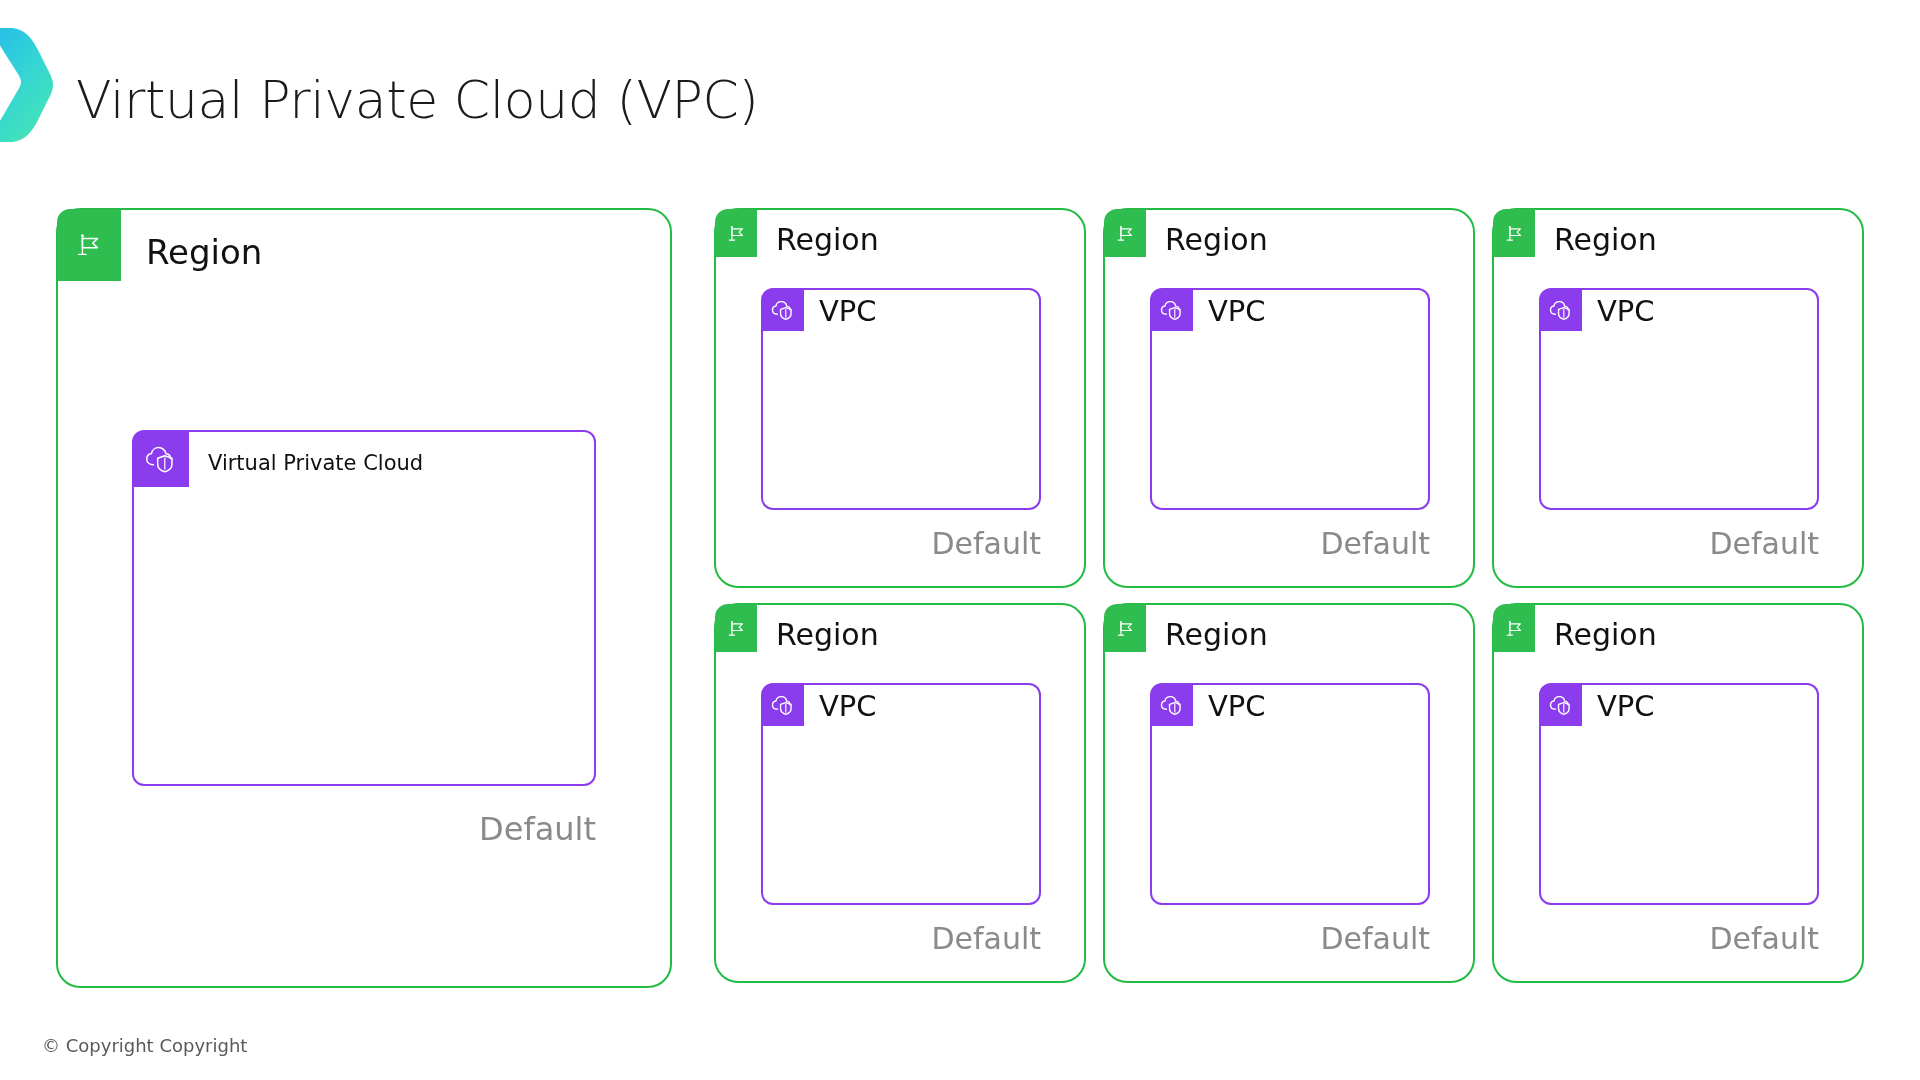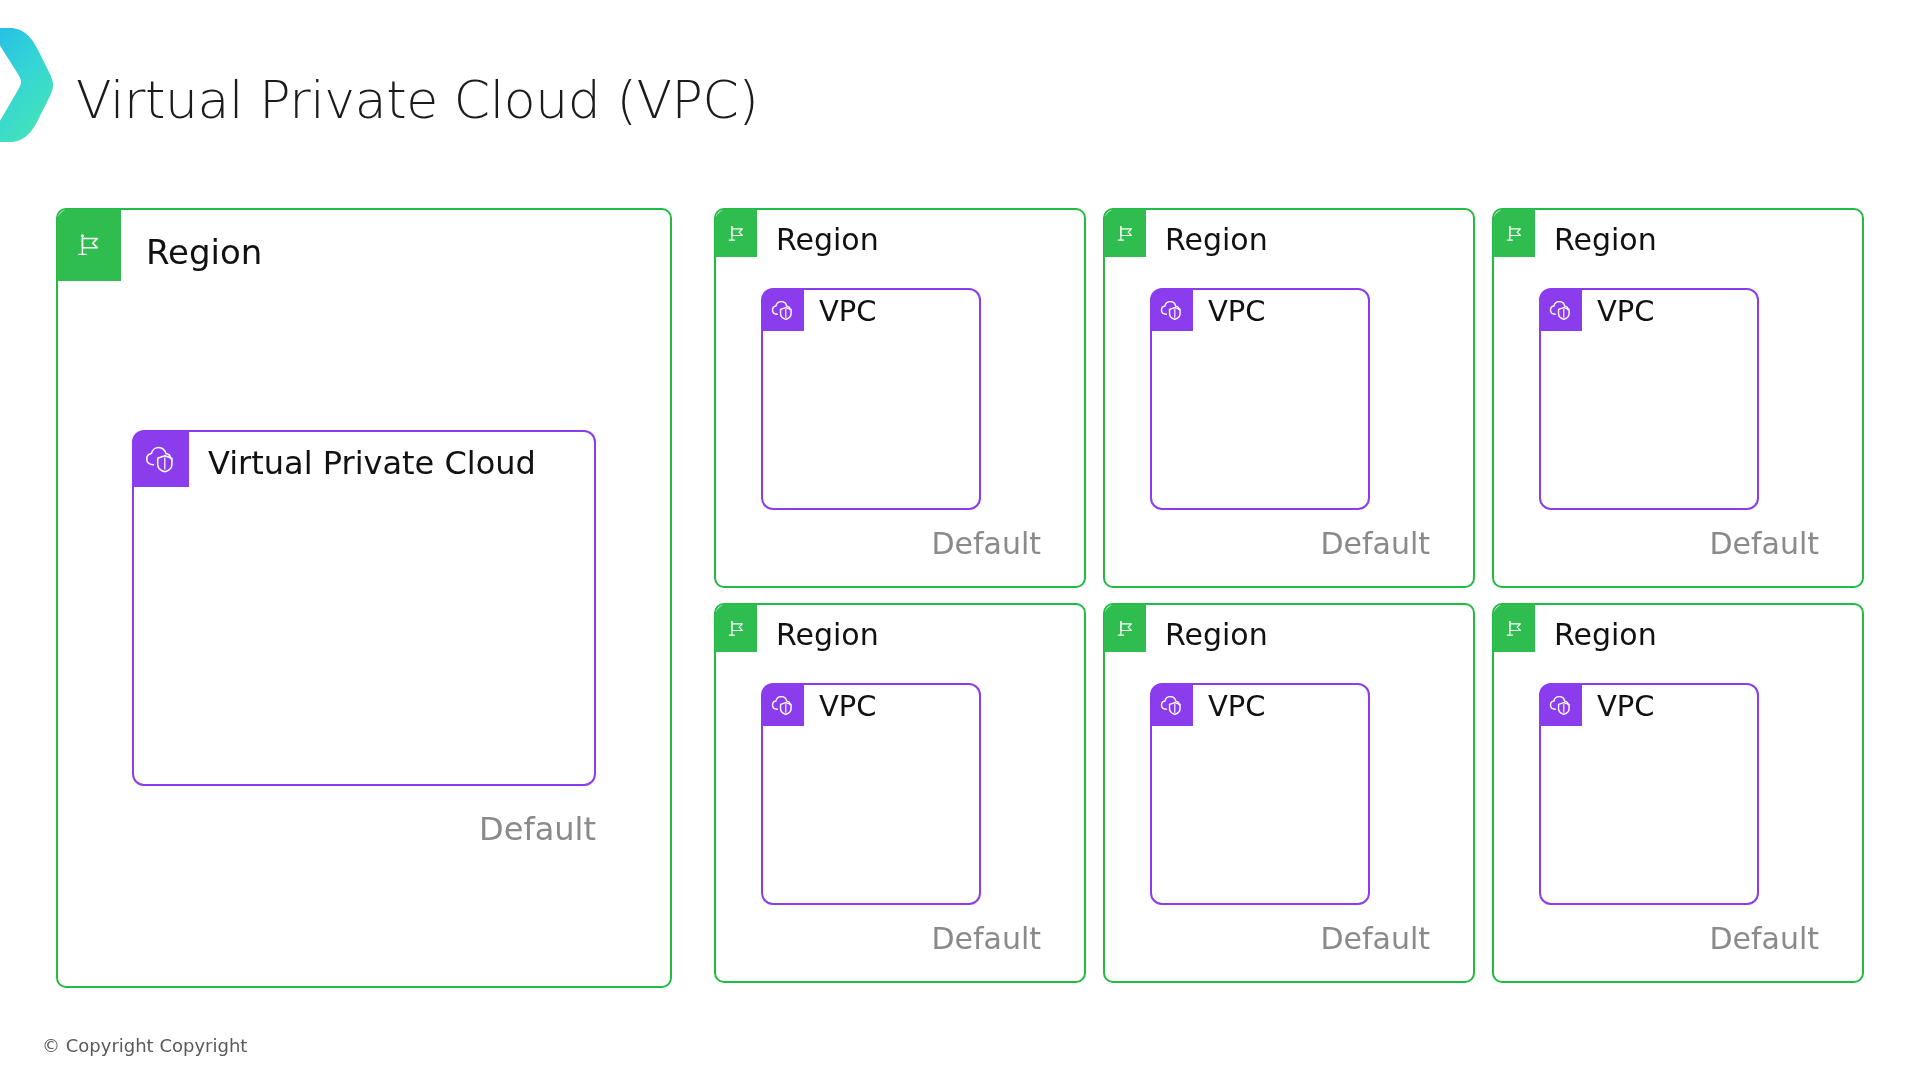--- a/index.html
+++ b/index.html
@@ -40,21 +40,21 @@
     font-family: "DejaVu Sans", sans-serif;
     white-space: nowrap;
     text-align: center;
   }
 
   
   .region-card {
     position: absolute;
     background: #ffffff;
     border: 2.5px solid #22bb44;
-    border-radius: 10px;
+    border-radius: 24px;
   }
 
   .region-badge {
     position: absolute;
     left: -1px;
     top: -1px;
     background: #2ebd4e;
     border-top-left-radius: 13px;
     display: flex;
     align-items: center;
@@ -104,28 +104,28 @@
     text-align: right;
     white-space: nowrap;
   }
 
   
   #card-big { left: 56px; top: 208px; width: 616px; height: 780px; }
   #card-big .region-badge { width: 64px; height: 72px; }
   #card-big .region-label { left: 88px; top: 22px; font-size: 34px; }
   #card-big .vpc-box { left: 74px; top: 220px; width: 464px; height: 356px; }
   #card-big .vpc-badge { width: 56px; height: 56px; }
-  #card-big .vpc-label { left: 74px; top: 12px; font-size: 32px; }
+  #card-big .vpc-label { left: 74px; top: 19px; font-size: 21px; }
   #card-big .default-label { left: 74px; top: 600px; width: 464px; font-size: 32px; }
 
   
   .card-small { width: 372px; height: 380px; }
   .card-small .region-badge { width: 42px; height: 48px; }
   .card-small .region-label { left: 60px; top: 12px; font-size: 30px; }
-  .card-small .vpc-box { left: 45px; top: 78px; width: 220px; height: 222px; }
+  .card-small .vpc-box { left: 45px; top: 78px; width: 280px; height: 222px; }
   .card-small .vpc-badge { width: 42px; height: 42px; }
   .card-small .vpc-label { left: 56px; top: 4px; font-size: 29px; }
   .card-small .default-label { left: 45px; top: 316px; width: 280px; font-size: 30px; }
 
   
   #card-r0c0 { left: 714px; top: 208px; }
   #card-r0c1 { left: 1103px; top: 208px; }
   #card-r0c2 { left: 1492px; top: 208px; }
   #card-r1c0 { left: 714px; top: 603px; }
   #card-r1c1 { left: 1103px; top: 603px; }

